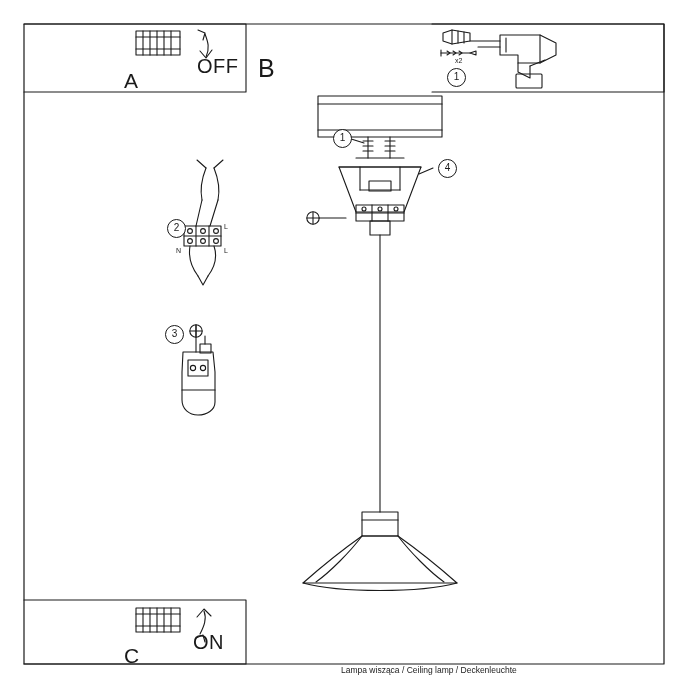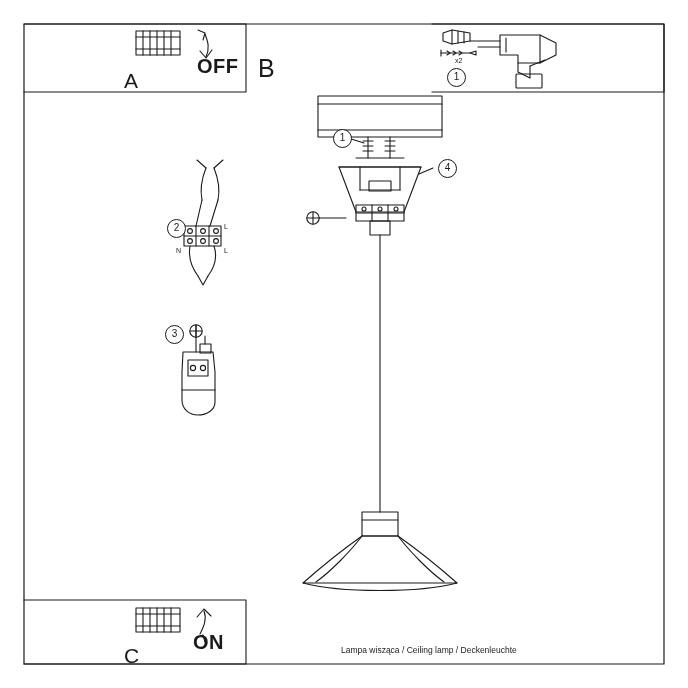--- a/index.html
+++ b/index.html
@@ -26,21 +26,21 @@
   .step-letter {
     font-size: 21px;
     font-weight: 400;
   }
   .step-letter-big {
     font-size: 25px;
     font-weight: 400;
   }
   .onoff {
     font-size: 20px;
-    font-weight: 700;
+    font-weight: 400;
     letter-spacing: 0.5px;
   }
   .tiny {
     font-size: 7px;
   }
   .footer-text {
     position: absolute;
     color: #1a1a1a;
     font-size: 8.5px;
     line-height: 1.45;
@@ -250,15 +250,15 @@
   <div class="lbl tiny" style="left:224px; top:223px;">L</div>
   <div class="lbl tiny" style="left:176px; top:247px;">N</div>
   <div class="lbl tiny" style="left:224px; top:247px;">L</div>
 
   <div class="callout" style="left:447px; top:68px;">1</div>
   <div class="callout" style="left:333px; top:129px;">1</div>
   <div class="callout" style="left:167px; top:219px;">2</div>
   <div class="callout" style="left:165px; top:325px;">3</div>
   <div class="callout" style="left:438px; top:159px;">4</div>
 
-  <div class="footer-text" style="left:341px; top:644px;">Lampa wisząca / Ceiling lamp / Deckenleuchte</div>
+  <div class="footer-text" style="left:341px; top:664px;">Lampa wisząca / Ceiling lamp / Deckenleuchte</div>
 
 </div>
 
 </body></html>

